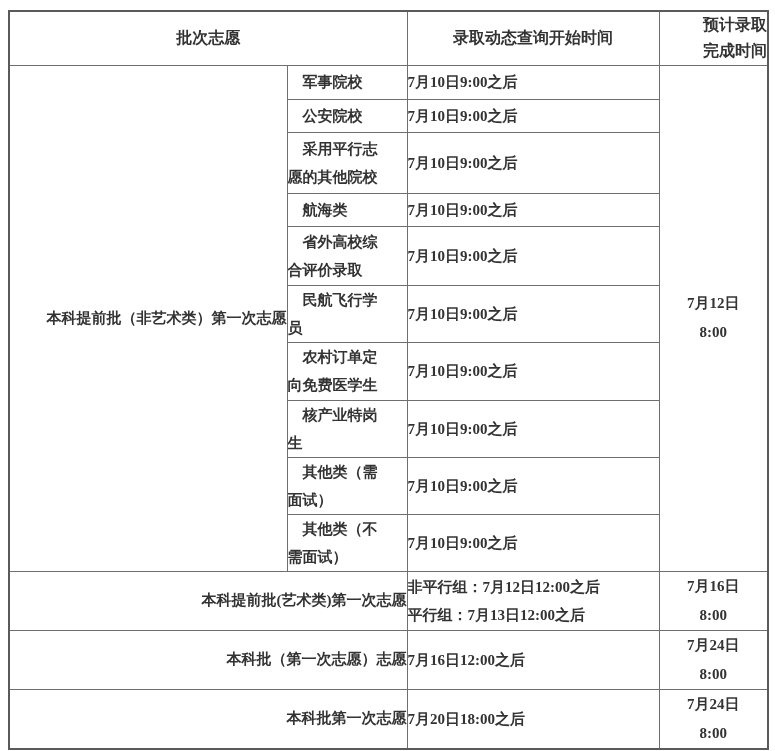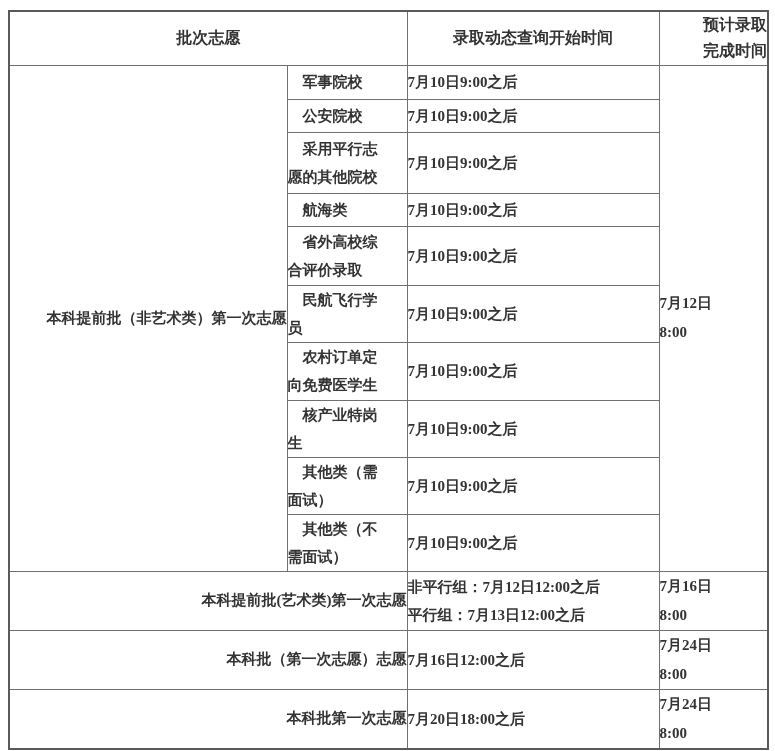--- a/index.html
+++ b/index.html
@@ -60,20 +60,21 @@
     text-indent: 15px;
     white-space: pre-line;
     line-height: 28px;
     margin-top: 16px;
   }
   td.c-time {
     white-space: pre-line;
     line-height: 28px;
   }
   td.c-complete {
+    text-align: center;
     white-space: pre-line;
     line-height: 29px;
   }
   td.c-batchwide {
     text-align: right;
     padding-left: 20px;
     padding-right: 4px;
   }
 </style>
 </head>

